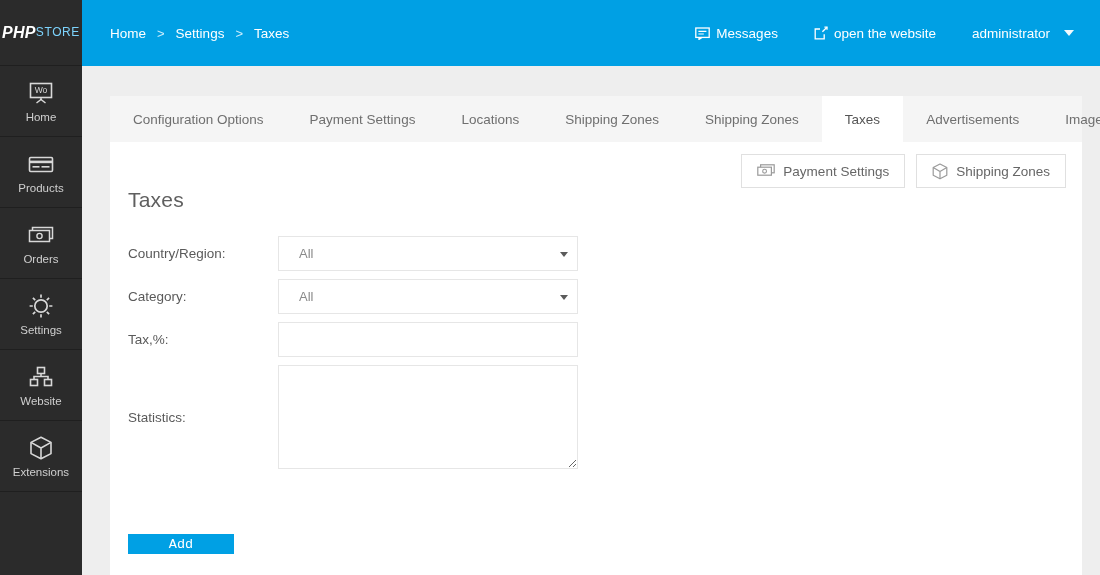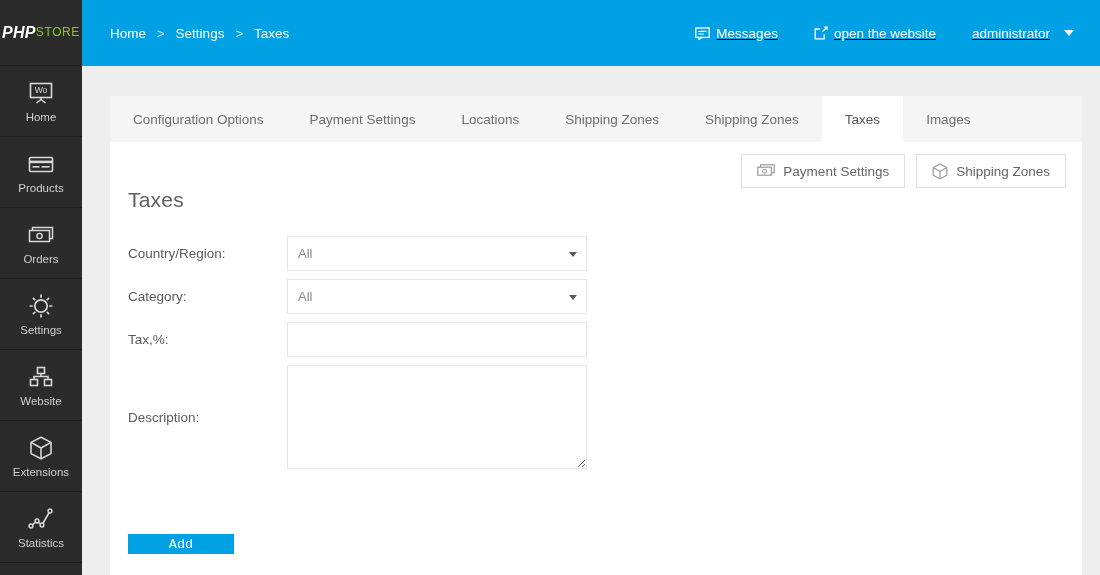--- a/index.html
+++ b/index.html
@@ -26,21 +26,21 @@
     display: flex; flex-direction: row;
     align-items: center; justify-content: center;
     border-bottom: 1px solid #1f1f1f;
     background: #2b2b2b;
   }
   #brand .b1 {
     color: #ffffff; font-weight: bold; font-style: italic;
     font-size: 16px; line-height: 17px; letter-spacing: .3px;
   }
   #brand .b2 {
-    color: #84cc16; font-size: 12px; line-height: 15px; letter-spacing: .6px; text-align: center;
+    color: #7dd3fc; font-size: 12px; line-height: 15px; letter-spacing: .6px; text-align: center;
   }
   .nav-item {
     height: 71px;
     display: flex; flex-direction: column;
     align-items: center; justify-content: center;
     border-bottom: 1px solid #1f1f1f;
     color: #d6d6d6;
     cursor: pointer;
     user-select: none;
   }
@@ -62,21 +62,21 @@
     display: flex; align-items: center; gap: 0px;
   }
   #breadcrumb .crumb {
     color: #ffffff; font-size: 13.5px; cursor: pointer;
   }
   #breadcrumb .sep {
     color: #cdeefd; font-size: 13px; margin: 0 11px; cursor: default;
   }
   #topright {
     position: absolute; right: 26px; top: 0; height: 66px;
-    display: flex; align-items: center; gap: 0px; text-decoration: underline;
+    display: flex; align-items: center; gap: 0px;
   }
   #topright .tr-item {
     color: #ffffff; font-size: 13.5px;
     display: flex; align-items: center; gap: 6px;
     cursor: pointer; margin-left: 36px;
   }
   #topright .tr-item svg { display: block; }
   .caret-down {
     display: inline-block; margin-left: 8px;
     width: 0; height: 0;
@@ -143,36 +143,35 @@
   }
 
   #form {
     position: absolute; left: 18px; top: 94px;
     width: 480px;
   }
   .form-row {
     position: relative;
     display: flex; align-items: center;
     margin-bottom: 8px;
-    gap: 9px;
   }
   .form-row .f-label {
     width: 150px;
     font-size: 13.5px; color: #5a5a5a;
     flex: 0 0 150px;
   }
   .f-control { flex: 1 1 auto; position: relative; }
 
   .fake-select {
     position: relative;
     height: 35px; width: 300px;
     border: 1px solid #e6e6e6;
     background: #ffffff;
     display: flex; align-items: center;
-    padding: 0 26px 0 10px;
+    padding: 0 26px 0 20px;
     font-size: 13px; color: #8a8a8a;
     cursor: pointer;
   }
   .fake-select .sel-caret {
     position: absolute; right: 9px; top: 50%;
     margin-top: -2px;
     width: 0; height: 0;
     border-left: 4px solid transparent;
     border-right: 4px solid transparent;
     border-top: 5px solid #5b5b5b;
@@ -287,34 +286,20 @@
         <svg width="26" height="26" viewBox="0 0 26 26">
           <g fill="none" stroke="#d8d8d8" stroke-width="1.6" stroke-linejoin="round">
             <path d="M13 2.2 L23 7.4 L23 18.6 L13 23.8 L3 18.6 L3 7.4 Z"></path>
             <path d="M13 23.8 L13 13 L3 7.4 M13 13 L23 7.4"></path>
           </g>
         </svg>
       </span>
       <span class="nav-label">Extensions</span>
     </div>
 
-    <div class="nav-item">
-      <span class="nav-ico">
-        <svg width="28" height="26" viewBox="0 0 28 26">
-          <polyline points="4,20 10,15 15,19 23,5" fill="none" stroke="#d8d8d8" stroke-width="1.6"></polyline>
-          <g fill="#2b2b2b" stroke="#d8d8d8" stroke-width="1.5">
-            <circle cx="4" cy="20" r="1.9"></circle>
-            <circle cx="10" cy="15" r="1.9"></circle>
-            <circle cx="15" cy="19" r="1.9"></circle>
-            <circle cx="23" cy="5" r="1.9"></circle>
-          </g>
-        </svg>
-      </span>
-      <span class="nav-label">Statistics</span>
-    </div>
 
   </div>
 
   <div id="topbar">
 
     <div id="breadcrumb">
       <span class="crumb">Home</span>
       <span class="sep">&gt;</span>
       <span class="crumb">Settings</span>
       <span class="sep">&gt;</span>
@@ -356,20 +341,21 @@
   <div id="content-area">
     <div id="panel">
 
       <div id="tabbar">
         <div class="tab">Configuration Options</div>
         <div class="tab">Payment Settings</div>
         <div class="tab">Locations</div>
         <div class="tab">Shipping Zones</div>
         <div class="tab">Shipping Zones</div>
         <div class="tab active">Taxes</div>
+        <div class="tab">Advertisements</div>
         <div class="tab">Images</div>
       </div>
 
       <div id="panel-body">
 
         <div id="top-actions">
           <div class="action-btn">
             <span>
               <svg width="18" height="14" viewBox="0 0 18 14">
                 <rect x="3.6" y="0.8" width="13.6" height="8" fill="none" stroke="#9a9a9a" stroke-width="1.2"></rect>
@@ -417,21 +403,21 @@
           </div>
 
           <div class="form-row">
             <div class="f-label">Tax,%:</div>
             <div class="f-control">
               <input class="text-input" type="text" value="" style="">
             </div>
           </div>
 
           <div class="form-row row-desc">
-            <div class="f-label">Description:</div>
+            <div class="f-label">Statistics:</div>
             <div class="f-control">
               <textarea class="text-area" style=""></textarea>
             </div>
           </div>
 
         </div>
 
         <button id="add-button">Add</button>
 
       </div>

